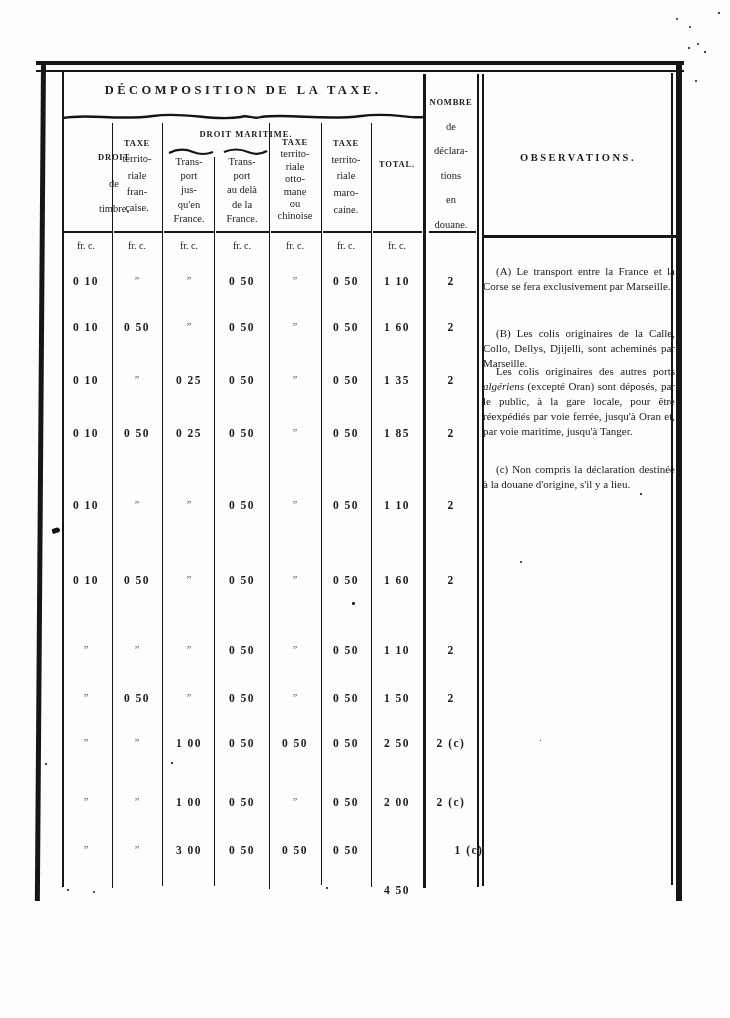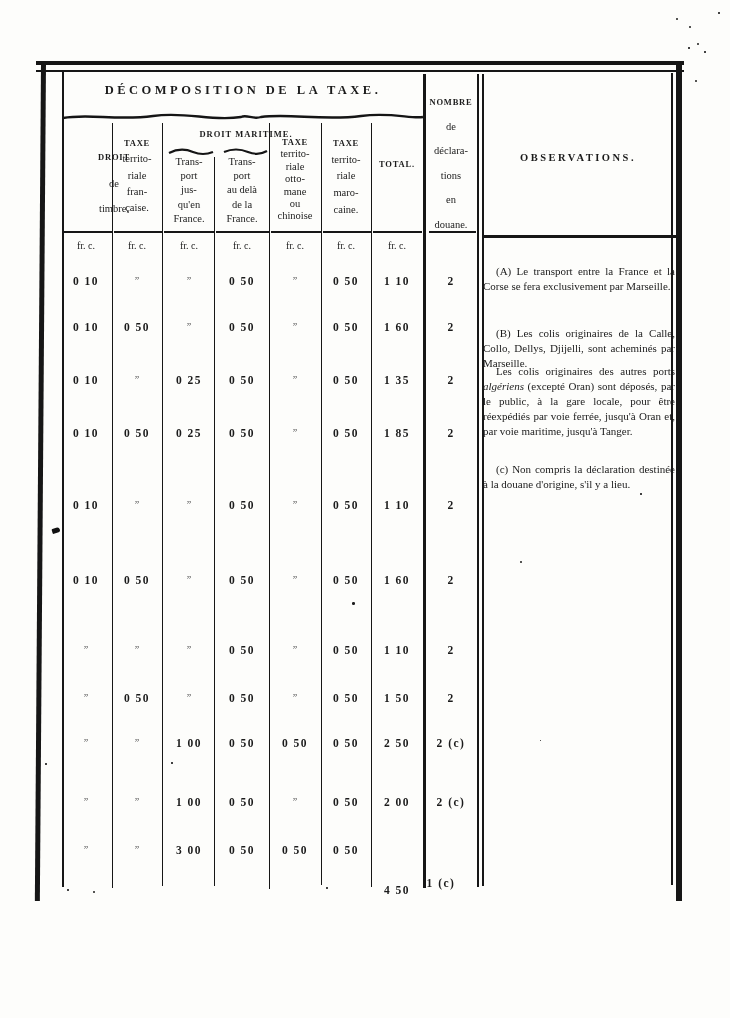--- a/index.html
+++ b/index.html
@@ -215,21 +215,21 @@
       <div class="cell" style="left: 346px; top: 793px;">0 50</div>
       <div class="cell" style="left: 397px; top: 793px;">2 00</div>
       <div class="cell" style="left: 451px; top: 793px;">2 (c)</div>
       <div class="cell ditto" style="left: 86px; top: 841px;">”</div>
       <div class="cell ditto" style="left: 137px; top: 841px;">”</div>
       <div class="cell" style="left: 189px; top: 841px;">3 00</div>
       <div class="cell" style="left: 242px; top: 841px;">0 50</div>
       <div class="cell" style="left: 295px; top: 841px;">0 50</div>
       <div class="cell" style="left: 346px; top: 841px;">0 50</div>
       <div class="cell" style="left: 397px; top: 841px; margin-top: 40px;">4 50</div>
-      <div class="cell" style="left: 441px; top: 841px; margin-top: 33px;">1 (c)</div>
+      <div class="cell" style="left: 469px; top: 841px;">1 (c)</div>
       <p class="obs-note" style="top: 264px;"><span class="obs-label">(A) </span>Le transport entre la France et la Corse se fera exclusivement par Marseille.</p>
       <p class="obs-note" style="top: 326px;"><span class="obs-label">(B) </span>Les colis originaires de la Calle, Collo, Dellys, Djijelli, sont acheminés par Marseille.</p>
       <p class="obs-note" style="top: 364px;">Les colis originaires des autres ports <i>algériens</i> (excepté Oran) sont déposés, par le public, à la gare locale, pour être réexpédiés par voie ferrée, jusqu'à Oran et, par voie maritime, jusqu'à Tanger.</p>
       <p class="obs-note" style="top: 462px;"><span class="obs-label">(c) </span>Non compris la déclaration destinée à la douane d'origine, s'il y a lieu.</p>
       <div class="speck" style="left: 676px; top: 18px; width: 2px; height: 2px;"></div>
       <div class="speck" style="left: 689px; top: 26px; width: 2px; height: 2px;"></div>
       <div class="speck" style="left: 697px; top: 43px; width: 2px; height: 2px;"></div>
       <div class="speck" style="left: 704px; top: 51px; width: 1.6px; height: 1.6px;"></div>
       <div class="speck" style="left: 695px; top: 80px; width: 2px; height: 2px;"></div>
       <div class="speck" style="left: 688px; top: 47px; width: 1.5px; height: 1.5px;"></div>

